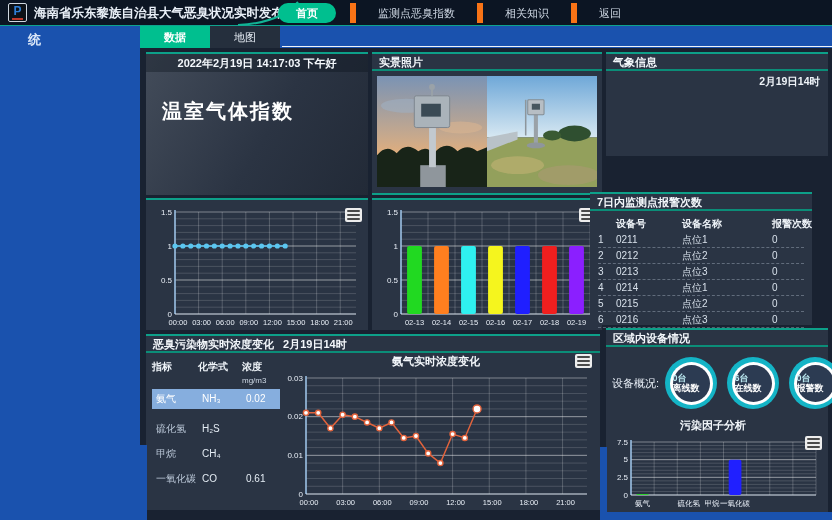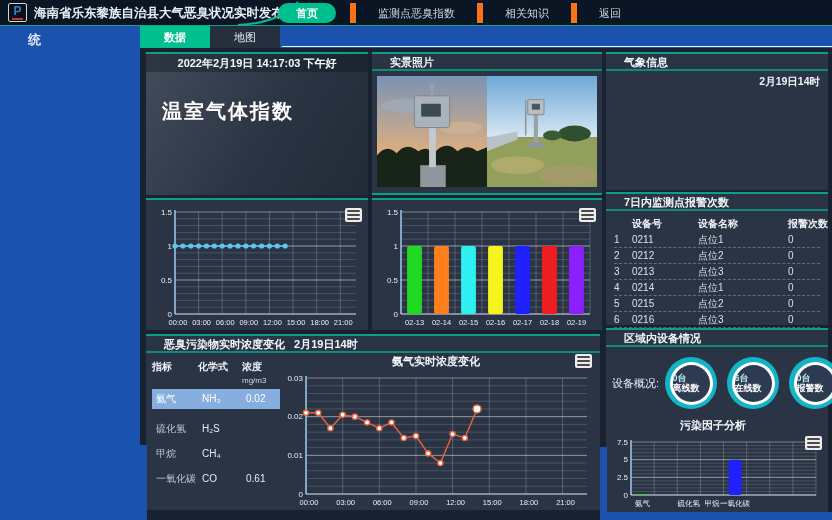--- a/index.html
+++ b/index.html
@@ -29,42 +29,42 @@
   .tab{height:22px;line-height:22px;padding:0 24px;font-size:11px;color:#e8eef6;cursor:pointer;}
   .tab.active{background:#00bf8f;color:#fff;font-weight:bold;}
   .tab.inactive{background:#252f3d;}
   #tab-underline{position:absolute;left:282px;top:46px;width:550px;height:1px;background:#eef3f8;z-index:11;}
   #sidebar{position:absolute;left:0;top:26px;width:140px;height:494px;background:#1a52ae;z-index:1;}
   #sidebar-char{position:absolute;left:28px;top:5px;color:#dce8f8;font-size:13px;font-weight:bold;}
 
   
   .panel{position:absolute;background:#2a3444;border-top:2px solid #0da089;z-index:2;}
   .panel-header{height:17px;line-height:15px;font-size:11px;font-weight:bold;color:#f2f6fa;
-                padding:1px 18px 0;border-bottom:2px solid #0b8d78;white-space:nowrap;}
+                padding:1px 7px 0;border-bottom:2px solid #0b8d78;white-space:nowrap;}
   .panel-header .hdr-date{font-weight:bold;margin-left:6px;}
 
   #panel-clock{left:146px;top:52px;width:222px;height:143px;
                background:linear-gradient(120deg,#434c5a 0%,#2b3443 55%,#222a37 100%);}
   #clock-datetime{height:18px;line-height:18px;text-align:center;color:#f4f8fc;
                   font-size:11px;font-weight:bold;background:rgba(10,16,26,.35);}
   #clock-title{margin:26px 0 0 16px;color:#ffffff;font-size:20px;font-weight:bold;letter-spacing:2px;}
 
   #panel-photos{left:372px;top:52px;width:230px;height:143px;border-bottom:2px solid #0da089;}
   #photo-row{position:absolute;left:5px;top:22px;right:5px;bottom:6px;display:flex;}
   #photo-row svg{display:block;height:100%;}
 
-  #panel-weather{left:606px;top:52px;width:222px;height:138px;}
+  #panel-weather{left:606px;top:52px;width:222px;height:104px;}
   #weather-date{position:absolute;right:8px;top:21px;color:#eef3f8;font-size:10.5px;font-weight:bold;}
 
   .chart-panel{padding:0;}
   #panel-line1{left:146px;top:198px;width:222px;height:132px;}
   #panel-bar1{left:372px;top:198px;width:230px;height:132px;}
   .chart-host{position:absolute;left:3px;top:4px;right:3px;bottom:2px;}
 
-  #panel-alarm{left:606px;top:192px;width:222px;height:133px;}
+  #panel-alarm{left:590px;top:192px;width:222px;height:133px;}
   #alarm-table{padding:5px 8px 0;}
   .alarm-hdr,.alarm-row{display:grid;grid-template-columns:18px 66px 90px 40px;font-size:10px;}
   .alarm-hdr{color:#eef3f8;font-weight:bold;height:16px;line-height:16px;}
   .alarm-row{color:#d7e0ea;height:16px;line-height:15px;border-bottom:1px dashed rgba(200,215,230,.35);}
 
   #panel-odor{left:146px;top:334px;width:454px;height:176px;}
   #odor-table{position:absolute;left:6px;top:24px;width:128px;}
   .odor-hdr{display:grid;grid-template-columns:46px 44px 38px;color:#eef3f8;font-weight:bold;font-size:10px;}
   .odor-unit{font-weight:normal;font-size:8px;color:#cfd9e6;}
   .odor-row{display:grid;grid-template-columns:46px 44px 38px;font-size:10px;height:20px;line-height:20px;

